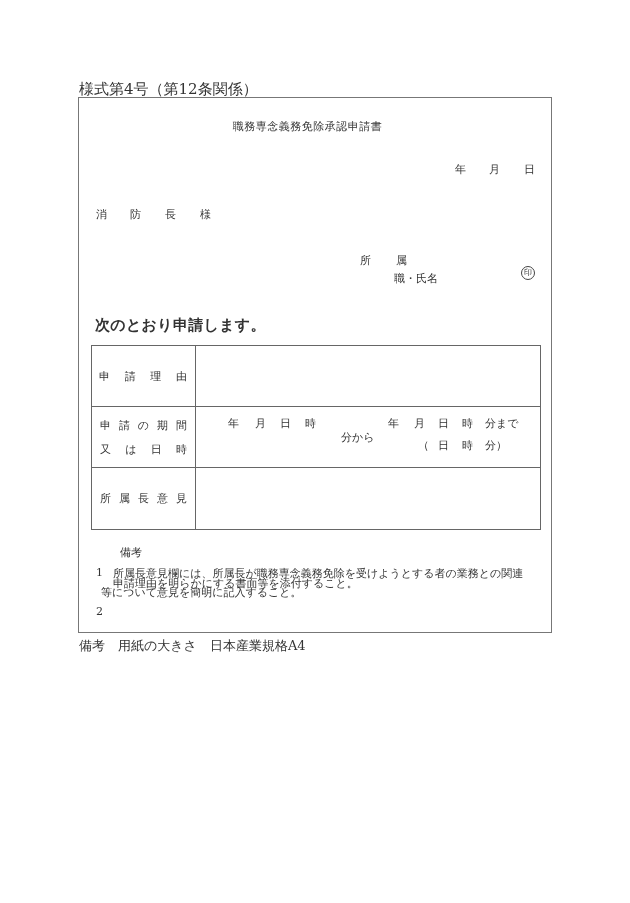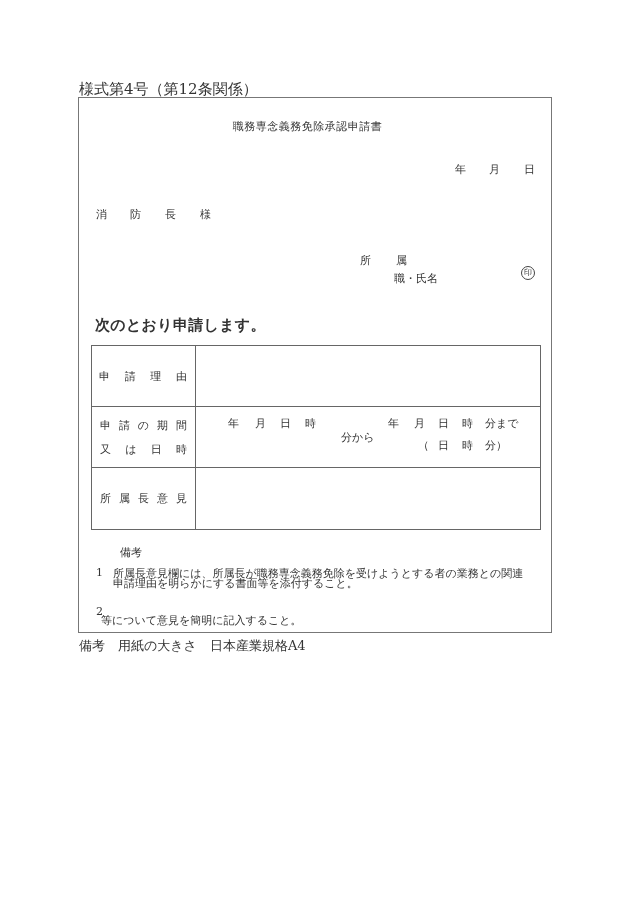--- a/index.html
+++ b/index.html
@@ -114,17 +114,17 @@
       </div>
     </td>
     <td></td>
   </tr>
 </tbody>
   </table>
 
 <div class="abs notes-h">備考</div>
 <span class="abs note" style="left:96px; top:566px;">1</span>
 <span class="abs note" style="left:113px; top:566px;font-family:Liberation Mono, monospace;">所属長意見欄には、所属長が職務専念義務免除を受けようとする者の業務との関連</span>
-<span class="abs note" style="left:101px; top:585px;margin-top:28px;">等について意見を簡明に記入すること。</span>
+<span class="abs note" style="left:101px; top:585px;">等について意見を簡明に記入すること。</span>
 <span class="abs note" style="left:96px; top:605px;">2</span>
 <span class="abs note" style="left:113px; top:576px;">申請理由を明らかにする書面等を添付すること。</span>
 
 <div class="abs footer">備考　用紙の大きさ　日本産業規格A4</div>
 
 </body></html>

